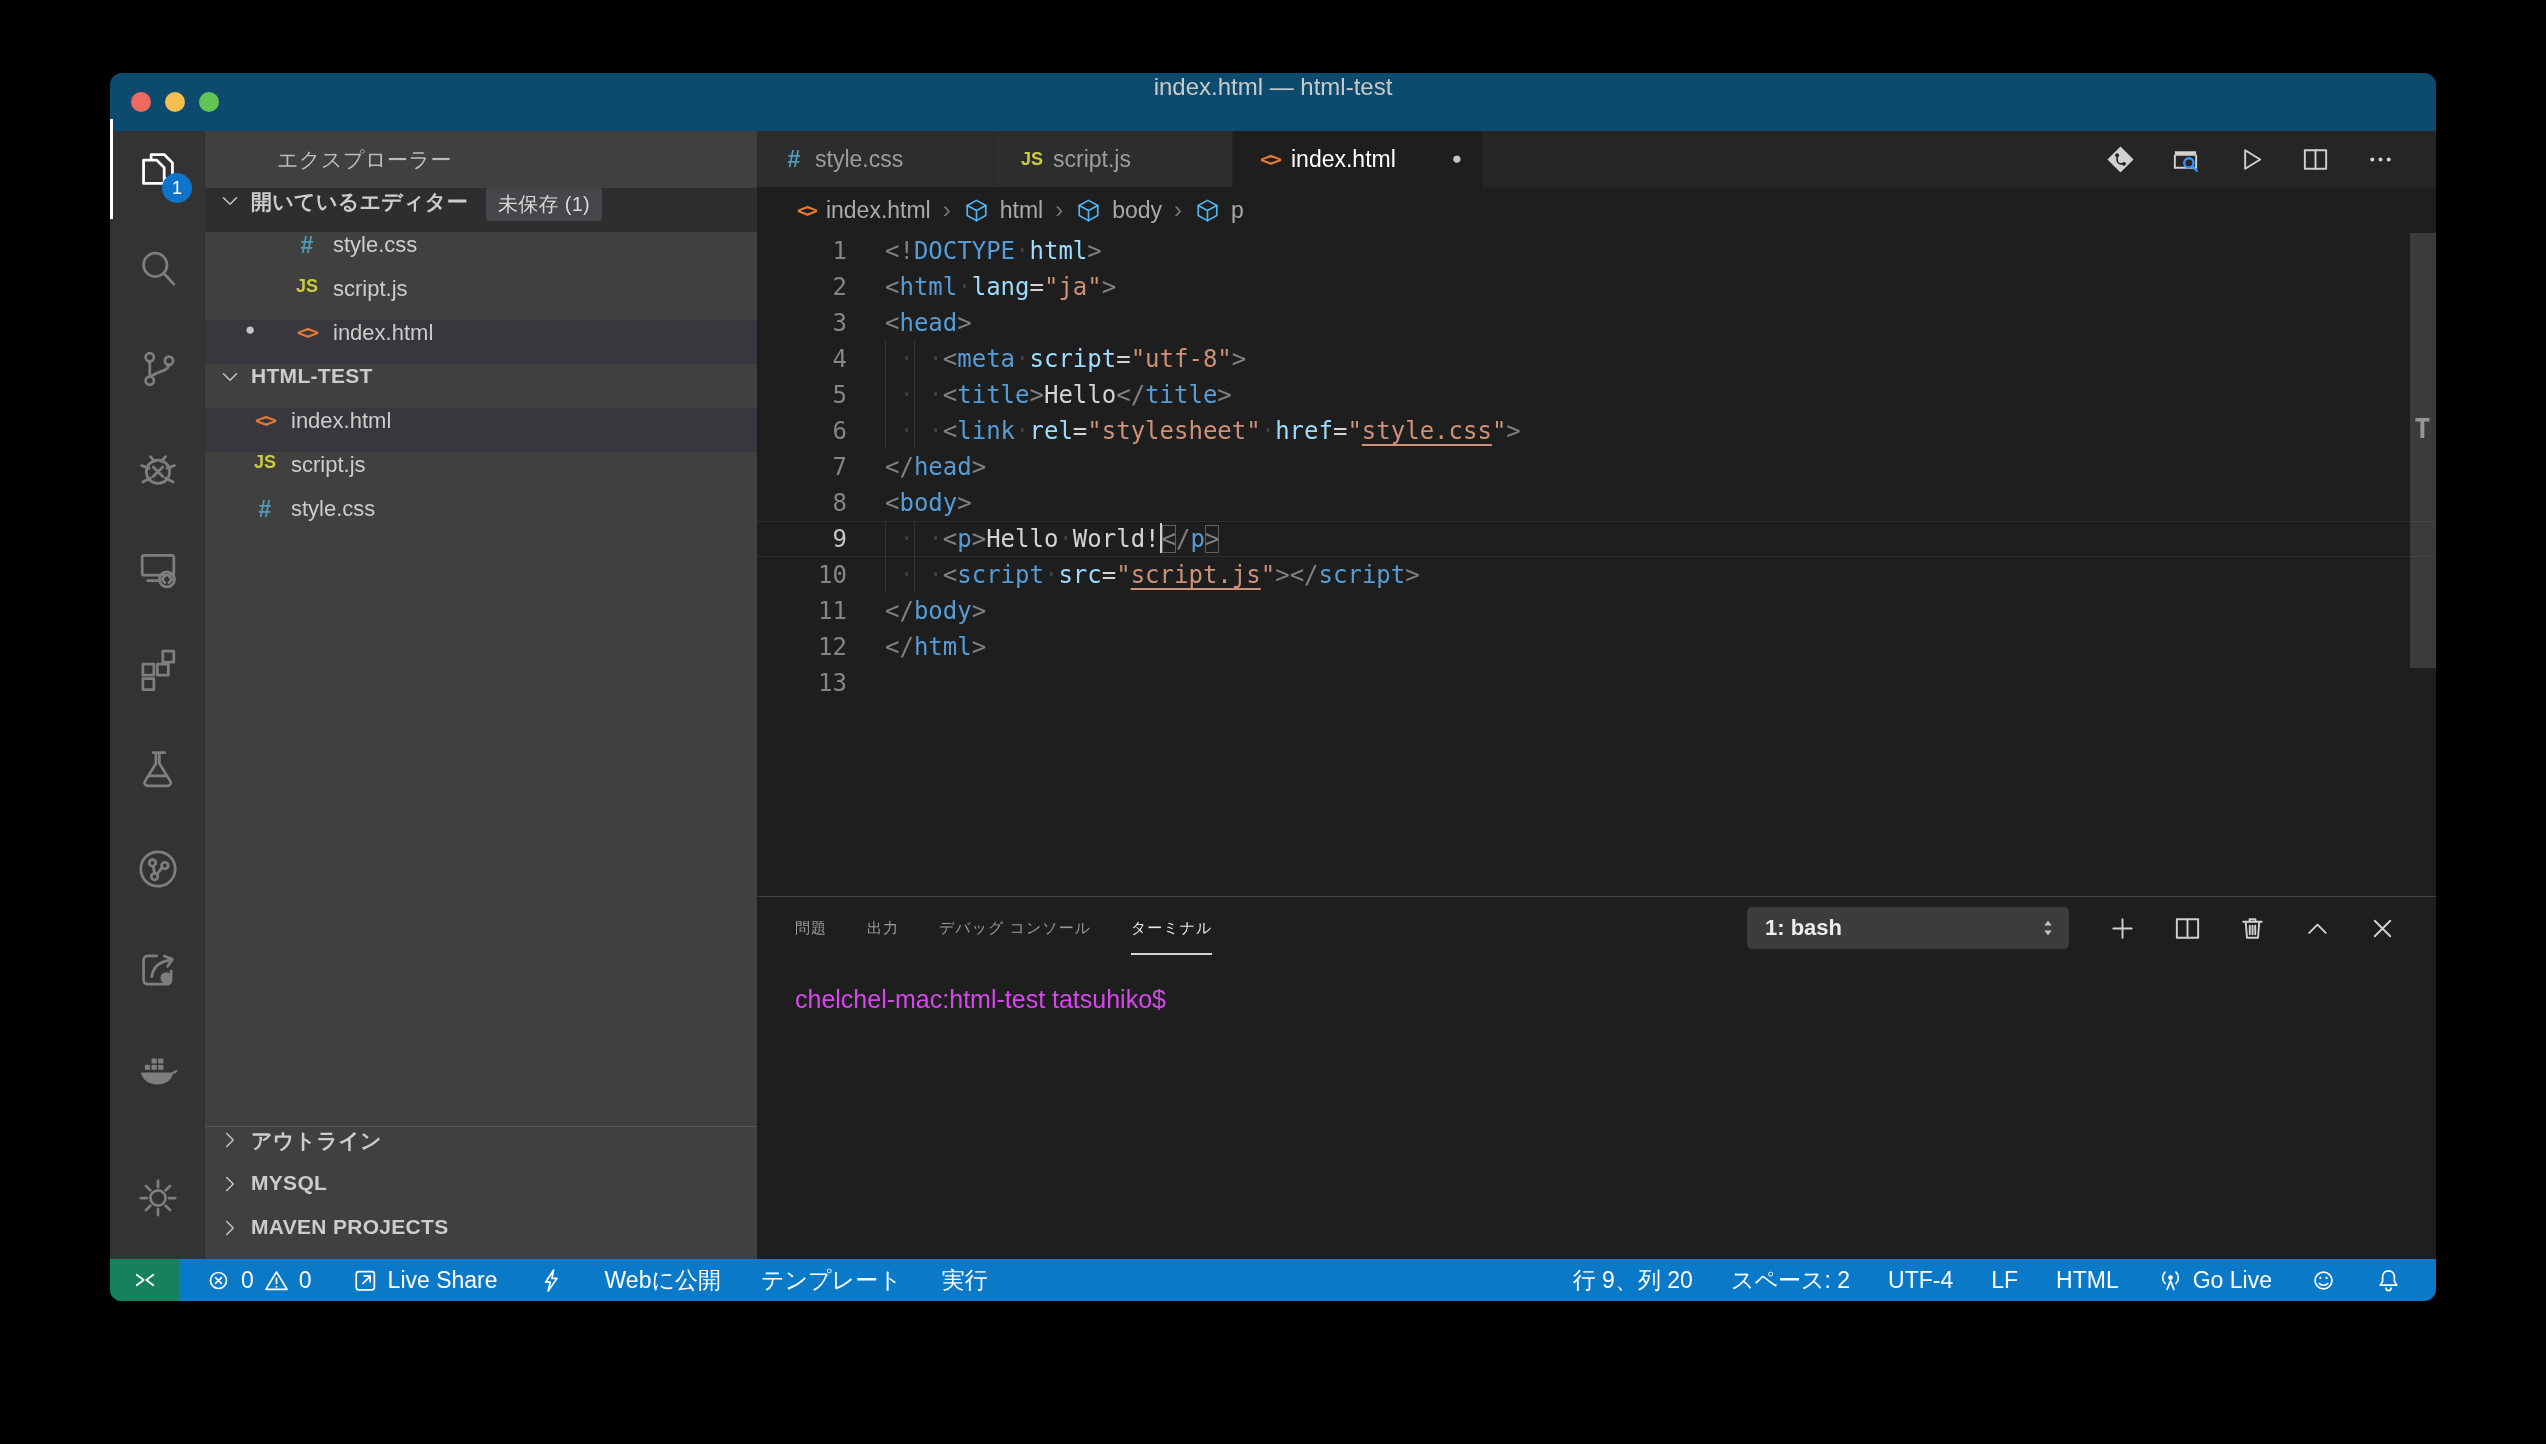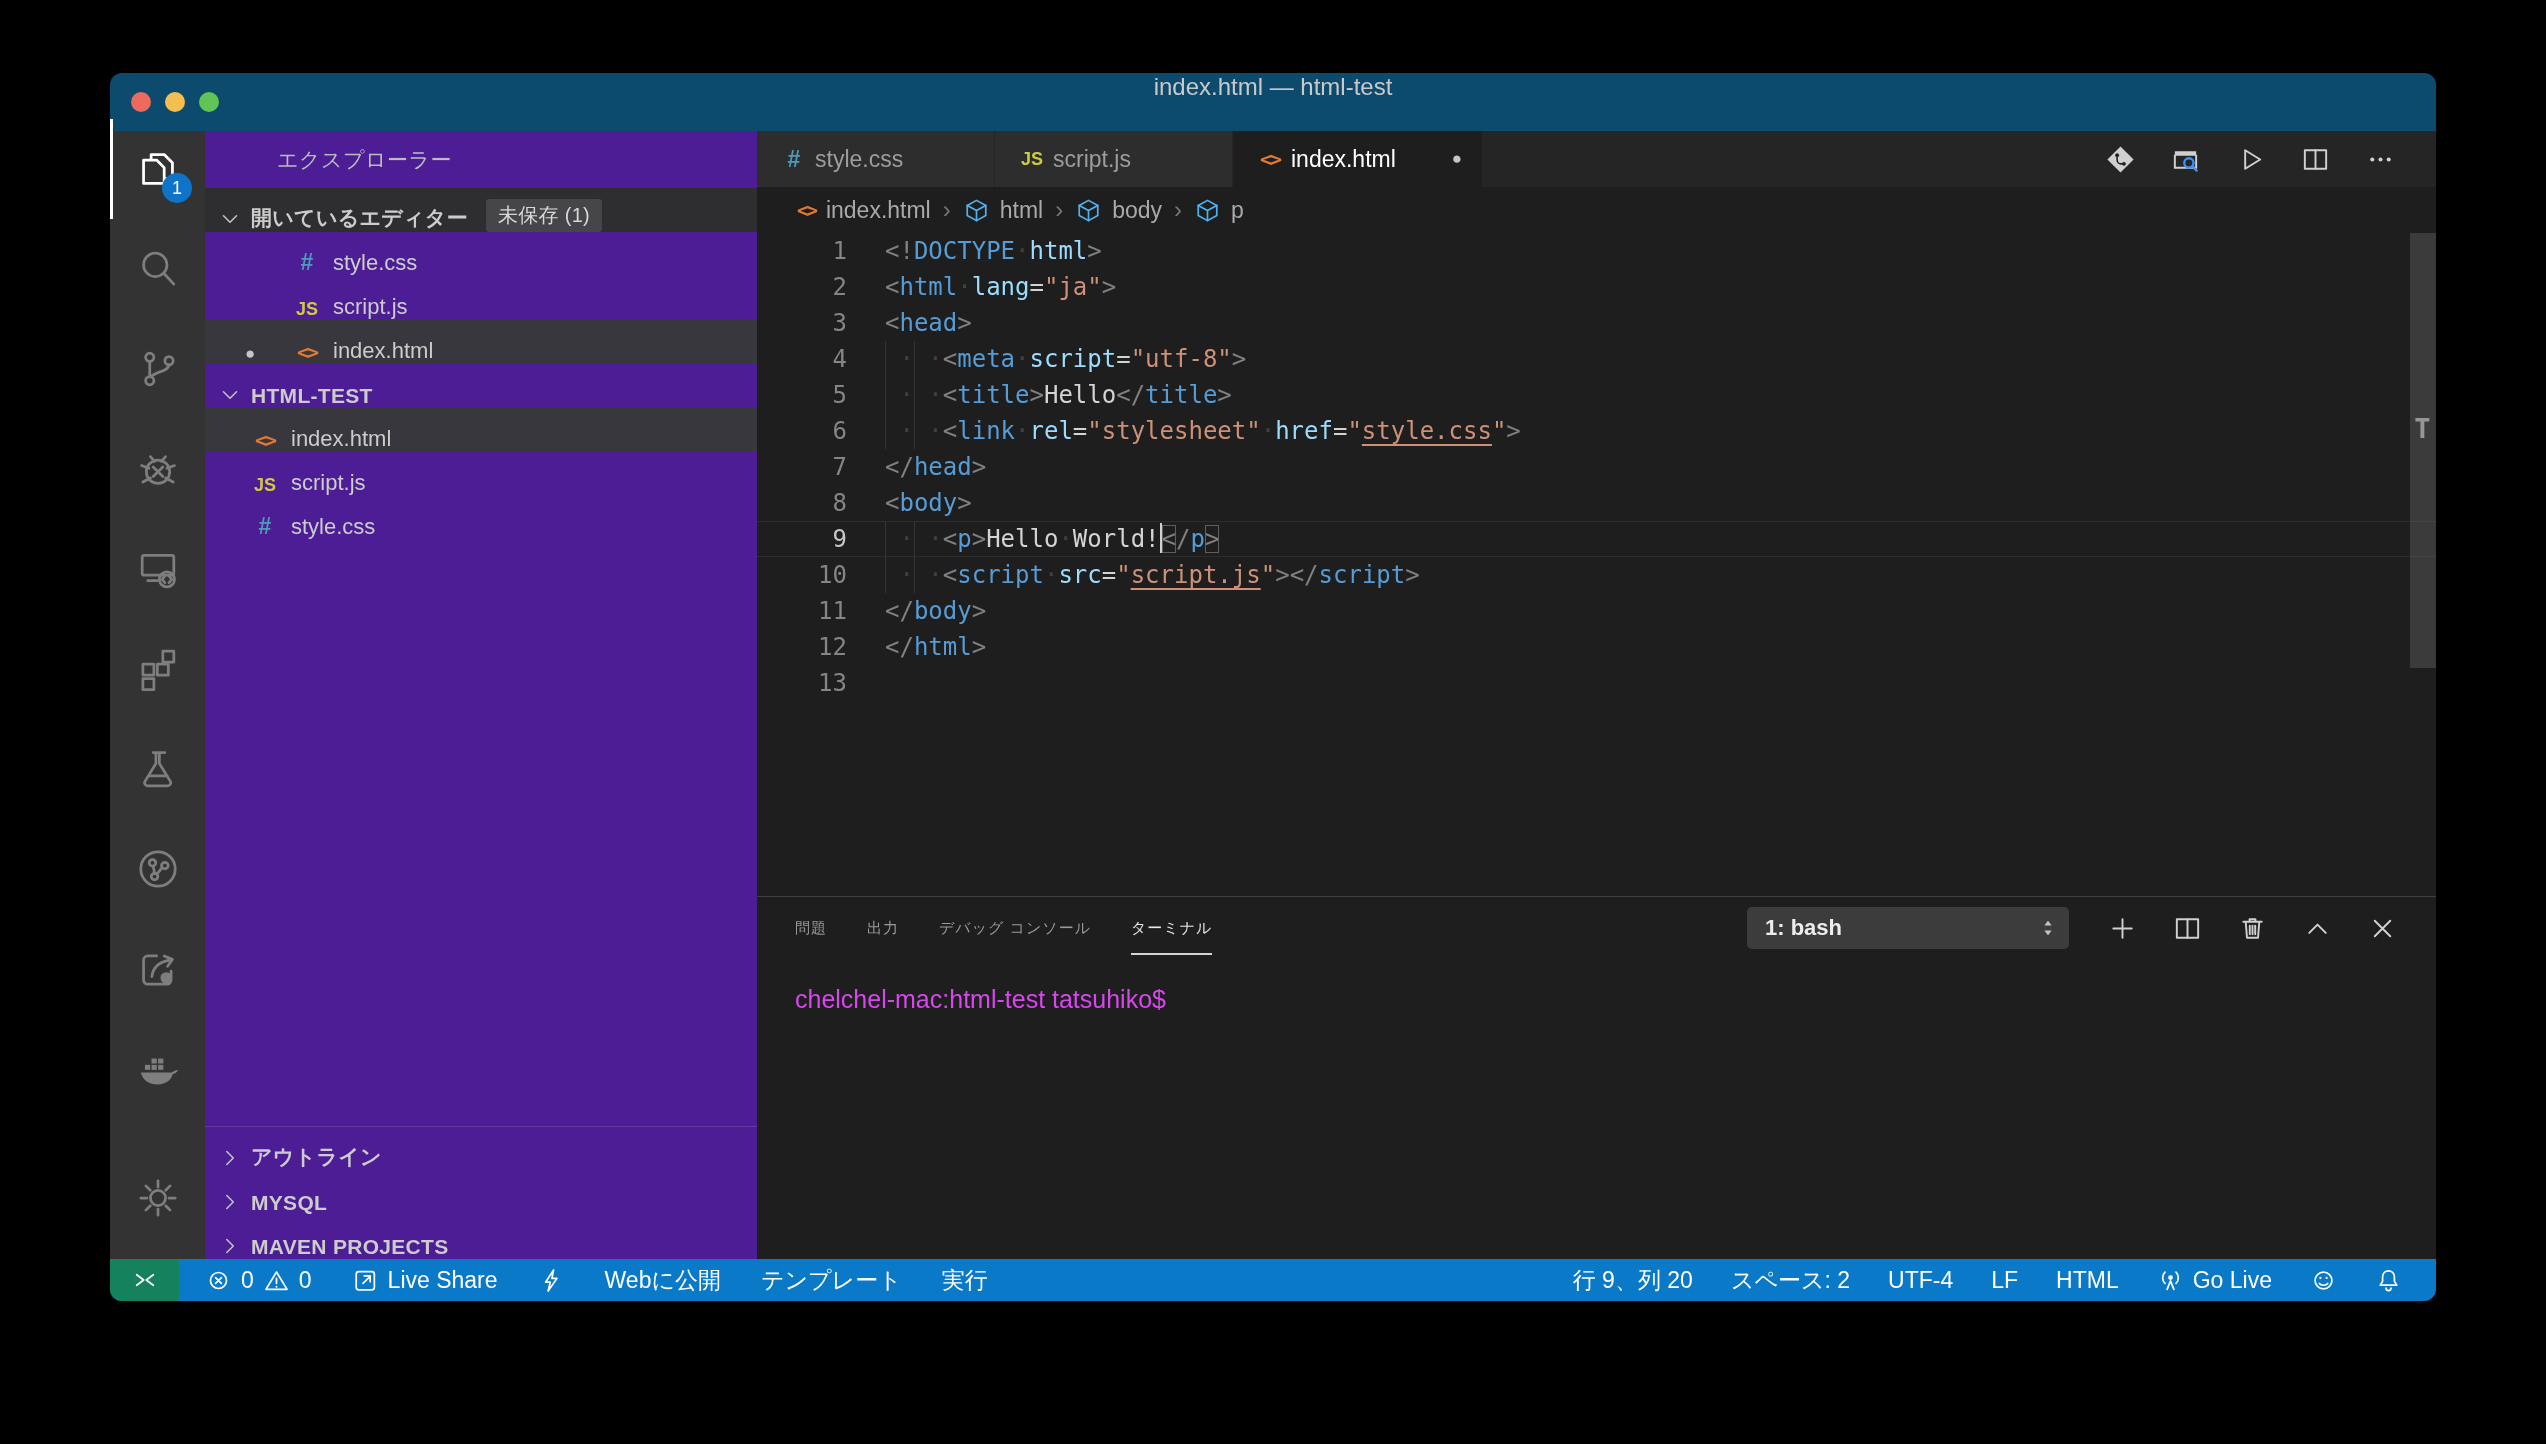--- a/index.html
+++ b/index.html
@@ -21,24 +21,24 @@
   .act-items{margin-top:-12px;}
   .act-item{height:100px;display:flex;align-items:center;justify-content:center;color:#7e7e7e;position:relative;}
   .act-item.active{color:#ffffff;box-shadow:inset 3px 0 0 #ffffff;}
   .act-badge{position:absolute;right:13px;bottom:16px;min-width:30px;height:30px;border-radius:15px;
              background:#0d74c9;color:#fff;font-size:18px;display:flex;align-items:center;justify-content:center;}
   .act-gear{position:absolute;bottom:26px;left:0;width:100%;height:70px;display:flex;align-items:center;
             justify-content:center;color:#7e7e7e;}
   .icn{display:inline-flex;width:44px;height:44px;flex:0 0 auto;}
   .icn svg{width:100%;height:100%;}
   
-  .sidebar{width:552px;background:#4c1d95;display:flex;flex-direction:column;flex:0 0 auto;color:#cccccc;}
+  .sidebar{width:552px;background:#404040;display:flex;flex-direction:column;flex:0 0 auto;color:#cccccc;}
   .side-title{height:57px;display:flex;align-items:center;padding-left:72px;font-size:21px;color:#bcbcbc;
               letter-spacing:.5px;flex:0 0 auto;}
-  .side-row{height:44px;display:flex;align-items:flex-end;font-size:22px;flex:0 0 auto;cursor:default;}
+  .side-row{height:44px;display:flex;align-items:flex-start;font-size:22px;flex:0 0 auto;cursor:default;}
   .sec-header{font-weight:bold;padding-left:12px;font-size:21px;letter-spacing:.3px;}
   .oe-header{background:#2e2e30;}
   .chev{width:26px;height:26px;color:#c0c0c0;margin-right:8px;}
   .badge-pill{margin-left:18px;background:#45454a;color:#d8d8d8;font-weight:normal;font-size:20px;
               padding:3px 12px;border-radius:3px;}
   .oe-row{padding-left:40px;}
   .mod-dot{width:44px;font-size:17px;color:#c5c5c5;display:inline-flex;align-items:center;}
   .folder-row{padding-left:42px;}
   .side-row.selected{background:#37373d;}
   .ficon{width:36px;display:inline-flex;justify-content:center;margin-right:8px;font-weight:bold;flex:0 0 auto;}

